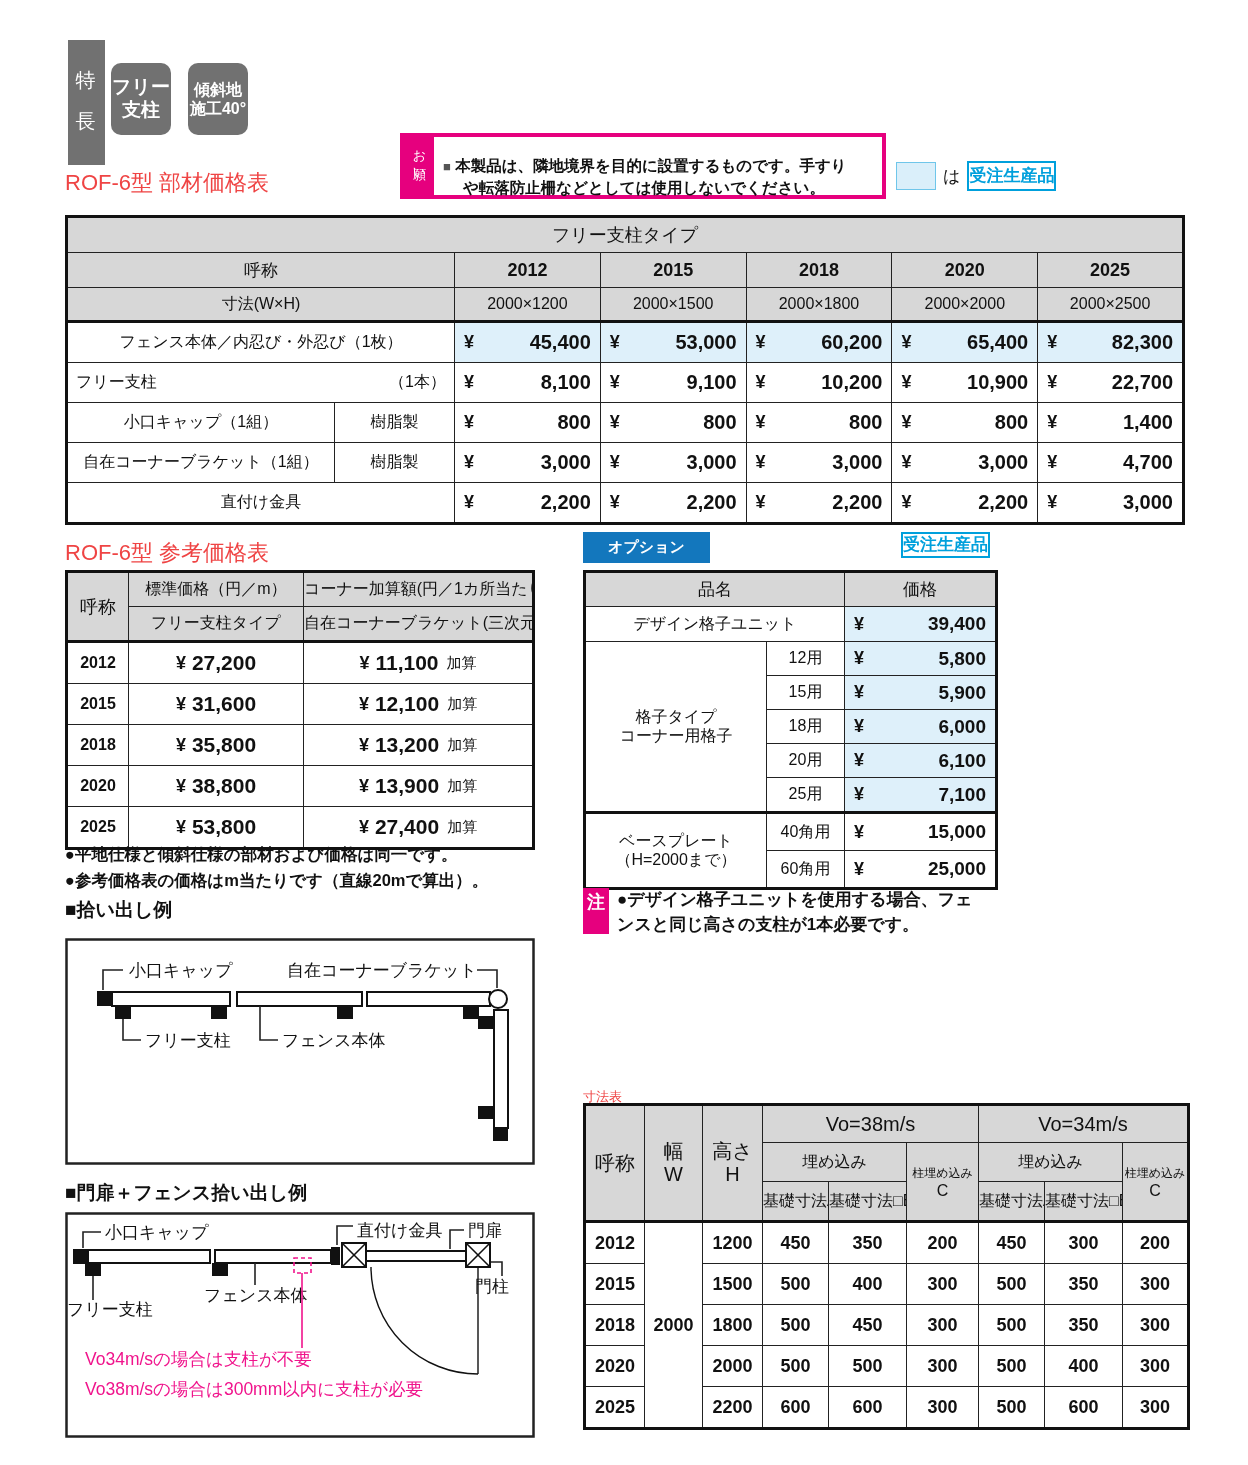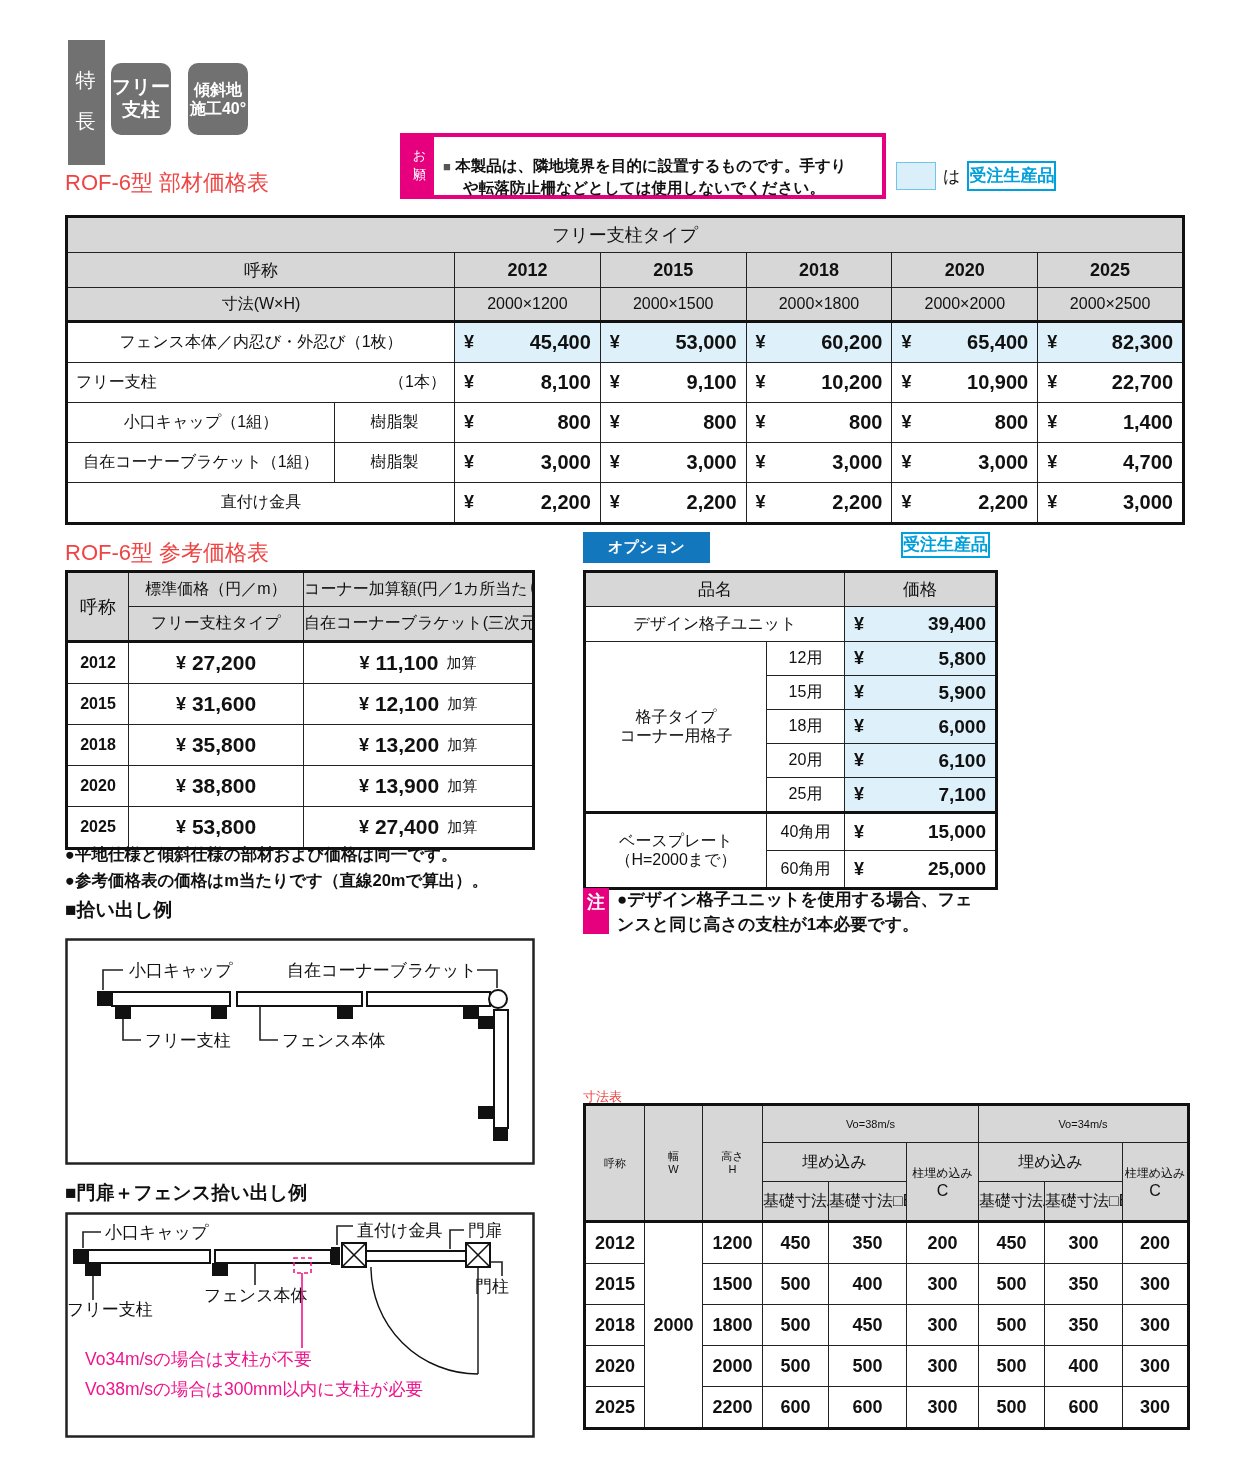--- a/index.html
+++ b/index.html
@@ -81,21 +81,21 @@
   .t3 tr.rd td{height:34px;}
   .t3 tr.rl td{height:33px;}
   .t3 tr.rbse td{height:36px;}
   .t3 .pc{font-size:19px;}
   .chu{left:583px;top:888px;display:flex;align-items:flex-start;}
   .chu-box{width:26px;height:46px;background:#e6007e;color:#fff;font-size:18px;font-weight:bold;
            display:flex;justify-content:center;padding-top:2px;box-sizing:border-box;}
   .chu-text{margin-left:8px;font-size:17px;font-weight:bold;line-height:1.45;white-space:nowrap;}
 
   .t4{left:583px;top:1103px;width:607px;}
-  .t4 tr.h1 td{height:36px;font-size:11px;}
+  .t4 tr.h1 td{height:36px;font-size:20px;}
   .t4 tr.h2 td{height:38px;font-size:16px;}
   .t4 tr.rb td{height:40px;font-weight:bold;font-size:18px;}
   .fs12{font-size:12px;font-weight:normal;}
   .two{line-height:1.15;white-space:nowrap;}
   .svg1{left:65px;top:938px;}
   .svg2{left:65px;top:1212px;}
   svg text{font-family:"Liberation Sans","DejaVu Sans",sans-serif;font-size:17px;fill:#111;}
   .pinktxt{fill:#f0148c;font-size:17.5px;}
 </style>
 </head>

